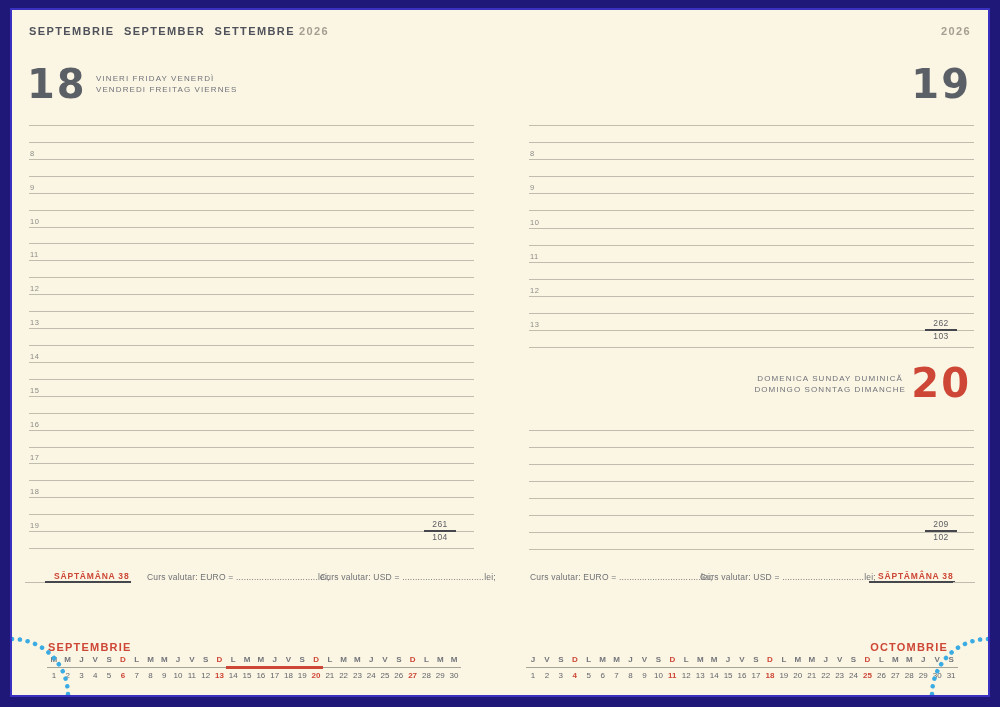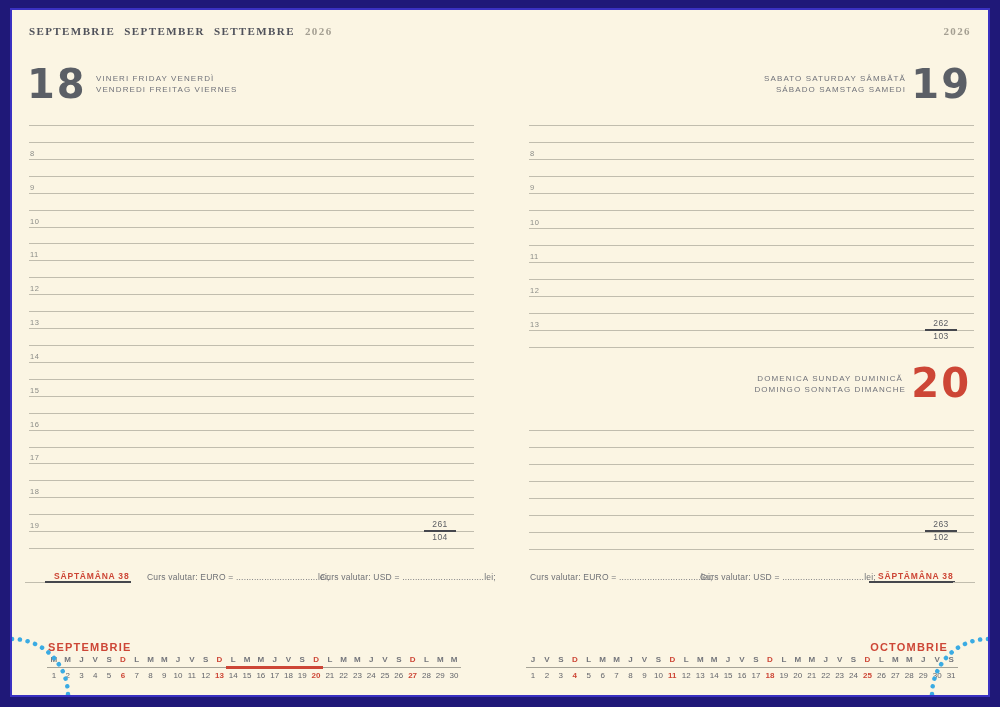--- a/index.html
+++ b/index.html
@@ -10,21 +10,21 @@
     padding:8px 10px 10px 10px;
     font-family:"Liberation Sans","DejaVu Sans",sans-serif;
   }
   .page{
     position:relative;width:100%;height:100%;
     background:#fbf5e3;
     border:2px solid #3a31c1;
     overflow:hidden;
   }
   
-  .hdr{position:absolute;top:15px;display:flex;gap:10px;align-items:flex-start;white-space:nowrap;font-family:Liberation Serif, serif;}
+  .hdr{position:absolute;top:15px;display:flex;gap:4px;align-items:flex-start;white-space:nowrap;}
   .hdr-left{left:17px;}
   .hdr-right{right:17px;}
   .hdr-title{font-size:11px;font-weight:bold;color:#50525b;letter-spacing:1.4px;word-spacing:5px;}
   .hdr-year{font-size:11px;font-weight:bold;color:#a49f92;letter-spacing:1.4px;}
   
   .big-day{position:absolute;font-size:40px;line-height:34px;font-weight:bold;color:#5b5f66;letter-spacing:2px;font-family:"DejaVu Sans",sans-serif;}
   .big-day.red{color:#cd4636;}
   
   .day-names{position:absolute;font-size:8px;line-height:11px;color:#70727a;letter-spacing:1.1px;white-space:nowrap;}
   .day-names.right{text-align:right;}
@@ -191,24 +191,20 @@
           <span>28</span>
           <span>29</span>
           <span>30</span>
         </div>
     </div>
 
     <div class="hdr hdr-right">
       <span class="hdr-year">2026</span>
     </div>
 
-    <div class="day-names right" style="right:82px;top:63px;">
-      <div>SABATO SATURDAY SÂMBĂTĂ</div>
-      <div>SÁBADO SAMSTAG SAMEDI</div>
-    </div>
     <div class="big-day" style="right:17px;top:57px;">19</div>
 
     <div id="linesSaturday">
         <div class="rline" style="left: 517px; top: 115px; width: 445px;"></div>
         <div class="rline" style="left: 517px; top: 132.1px; width: 445px;"></div>
         <div class="rline" style="left: 517px; top: 149.2px; width: 445px;"></div>
         <div class="rline" style="left: 517px; top: 166.2px; width: 445px;"></div>
         <div class="rline" style="left: 517px; top: 183.3px; width: 445px;"></div>
         <div class="rline" style="left: 517px; top: 200.4px; width: 445px;"></div>
         <div class="rline" style="left: 517px; top: 217.5px; width: 445px;"></div>
@@ -244,21 +240,21 @@
         <div class="rline" style="left: 517px; top: 437px; width: 445px;"></div>
         <div class="rline" style="left: 517px; top: 454px; width: 445px;"></div>
         <div class="rline" style="left: 517px; top: 471px; width: 445px;"></div>
         <div class="rline" style="left: 517px; top: 488px; width: 445px;"></div>
         <div class="rline" style="left: 517px; top: 505px; width: 445px;"></div>
         <div class="rline" style="left: 517px; top: 522px; width: 445px;"></div>
         <div class="rline" style="left: 517px; top: 539px; width: 445px;"></div>
       </div>
 
     <div class="daycount" style="left:913px;top:509px;">
-      <div>263</div>
+      <div>209</div>
       <div class="dc-rule"></div>
       <div>102</div>
     </div>
 
     <div class="exch" style="left:518px;top:562px;">Curs valutar: EURO = ................................lei;</div>
     <div class="exch" style="left:688px;top:562px;">Curs valutar: USD = ................................lei;</div>
     <div class="dark-seg" style="left:857px;top:571px;width:86px;"></div>
     <div class="light-seg" style="left:941px;top:572px;width:22px;"></div>
     <div class="week-label" style="left:866px;top:561px;">SĂPTĂMÂNA 38</div>
 

